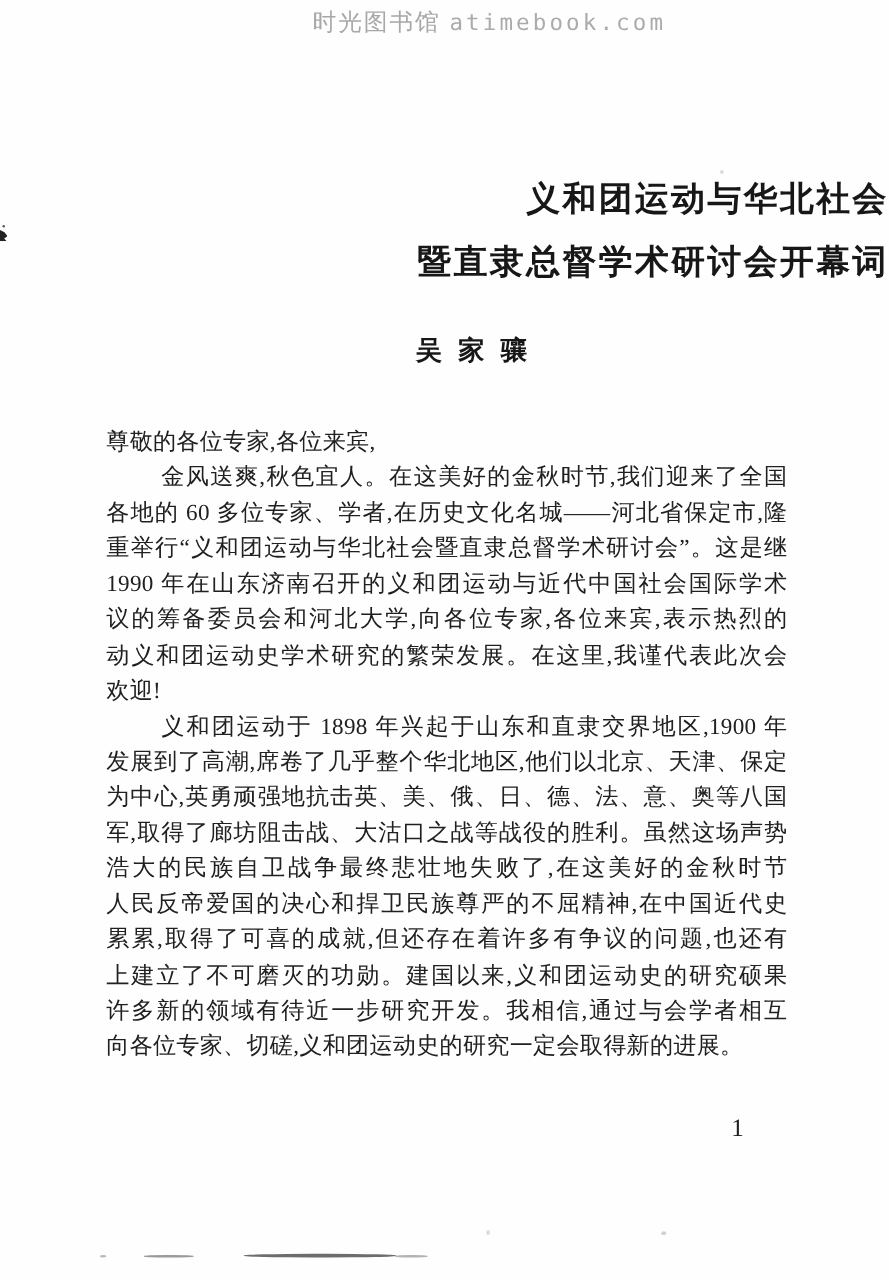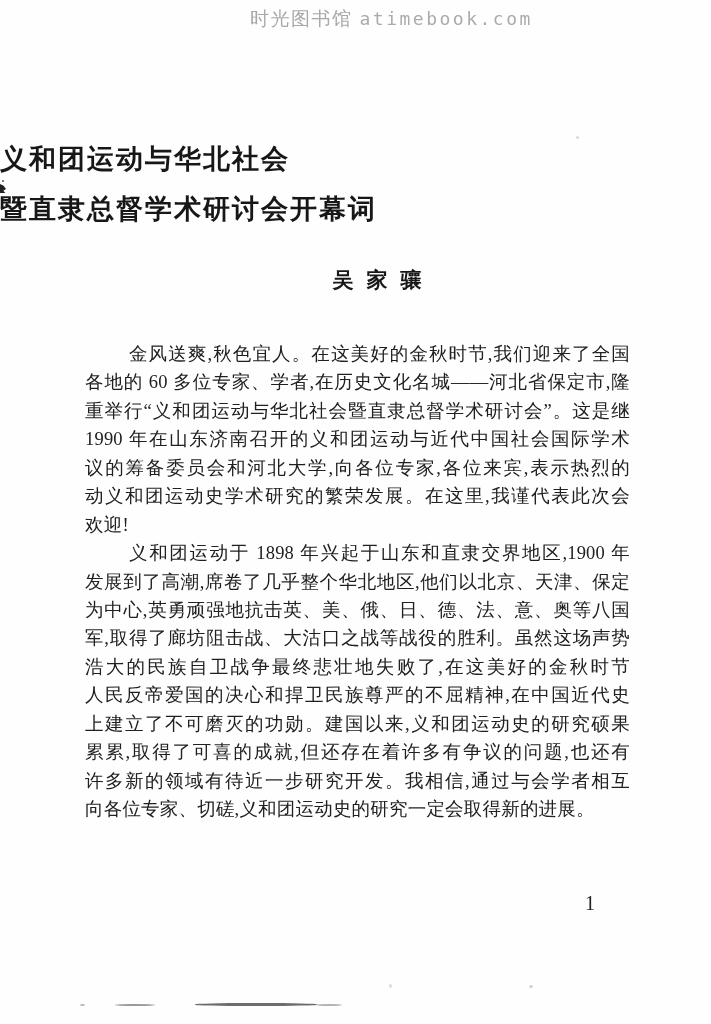--- a/index.html
+++ b/index.html
@@ -28,21 +28,21 @@
     font-size: 18px;
     letter-spacing: 2.5px;
     margin-left: 7px;
     color: #ababab;
   }
   .title {
     position: absolute;
     top: 134px;
     left: 0;
     width: 100%;
-    text-align: left;
+    text-align: right;
     font-size: 27px;
     font-weight: 600;
     line-height: 50px;
     letter-spacing: 2px;
     color: #171717;
   }
   .author {
     position: absolute;
     top: 266px;
     left: 0;
@@ -115,35 +115,36 @@
   </div>
 
   <div class="title">
     <div>义和团运动与华北社会</div>
     <div>暨直隶总督学术研讨会开幕词</div>
   </div>
 
   <div class="author">吴家骧</div>
 
   <div class="body-text">
+      <div class="line nj">尊敬的各位专家,各位来宾,</div>
       <div class="line indent">金风送爽,秋色宜人。在这美好的金秋时节,我们迎来了全国</div>
       <div class="line">各地的 60 多位专家、学者,在历史文化名城——河北省保定市,隆</div>
       <div class="line">重举行“义和团运动与华北社会暨直隶总督学术研讨会”。这是继</div>
       <div class="line">1990 年在山东济南召开的义和团运动与近代中国社会国际学术</div>
       <div class="line">议的筹备委员会和河北大学,向各位专家,各位来宾,表示热烈的</div>
       <div class="line">动义和团运动史学术研究的繁荣发展。在这里,我谨代表此次会</div>
       <div class="line nj">欢迎!</div>
       <div class="line indent">义和团运动于 1898 年兴起于山东和直隶交界地区,1900 年</div>
       <div class="line">发展到了高潮,席卷了几乎整个华北地区,他们以北京、天津、保定</div>
       <div class="line">为中心,英勇顽强地抗击英、美、俄、日、德、法、意、奥等八国侵略联</div>
       <div class="line">军,取得了廊坊阻击战、大沽口之战等战役的胜利。虽然这场声势</div>
       <div class="line">浩大的民族自卫战争最终悲壮地失败了,在这美好的金秋时节</div>
       <div class="line">人民反帝爱国的决心和捍卫民族尊严的不屈精神,在中国近代史</div>
+      <div class="line">累累,取得了可喜的成就,但还存在着许多有争议的问题,也还有</div>
       <div class="line">上建立了不可磨灭的功勋。建国以来,义和团运动史的研究硕果</div>
-      <div class="line">累累,取得了可喜的成就,但还存在着许多有争议的问题,也还有</div>
       <div class="line">许多新的领域有待近一步研究开发。我相信,通过与会学者相互</div>
       <div class="line nj">向各位专家、切磋,义和团运动史的研究一定会取得新的进展。</div>
     </div>
 
   <div class="page-number">1</div>
 
   <div class="edge-mark"></div>
   <div class="edge-dot"></div>
   <div class="speck a"></div>
   <div class="speck b"></div>

